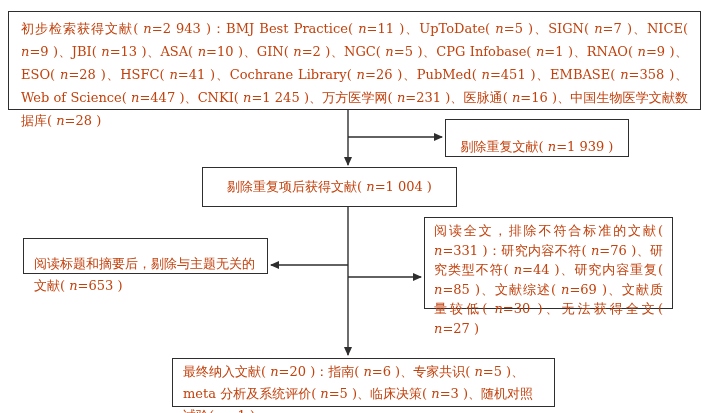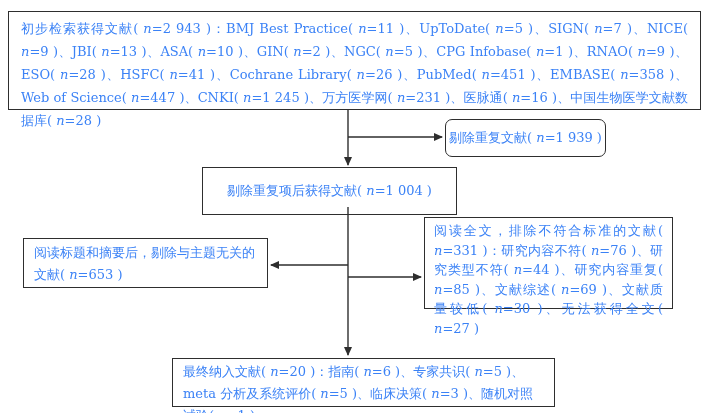--- a/index.html
+++ b/index.html
@@ -15,43 +15,42 @@
     font-family: "DejaVu Serif", "Liberation Serif", serif;
     color: #141414;
     overflow: hidden;
   }
   .box {
     position: absolute;
     box-sizing: border-box;
     border: 1.5px solid #2e2e2e;
     background: #ffffff;
     font-size: 13px;
-    color: #3b82f6;
+    color: #c2410c;
   }
   .box i { font-style: italic; font-family: "DejaVu Serif", "Liberation Serif", serif; }
   .box-initial {
     left: 8px; top: 11px; width: 693px; height: 99px;
     padding: 5px 12px 4px 12px;
     line-height: 23px;
     text-align: justify;
   }
   .box-dedup {
-    left: 445px; top: 119px; width: 161px; height: 38px;
-    display: flex; align-items: center; justify-content: center;
+    left: 445px; top: 119px; width: 184px; height: 38px;
+    display: flex; align-items: flex-end; justify-content: center;
     white-space: nowrap;
-    border-radius: 7px;
   }
   .box-after {
-    left: 202px; top: 167px; width: 255px; height: 48px;
+    left: 202px; top: 167px; width: 255px; height: 40px;
     display: flex; align-items: center; justify-content: center;
     white-space: nowrap;
   }
   .box-left-excl {
-    left: 23px; top: 238px; width: 245px; height: 50px;
-    padding: 3px 10px;
+    left: 23px; top: 238px; width: 245px; height: 36px;
+    padding: 14px 10px;
     line-height: 21.5px;
   }
   .box-right-excl {
     left: 424px; top: 217px; width: 249px; height: 92px;
     padding: 3px 9px;
     line-height: 19.5px;
     text-align: justify;
   }
   .box-final {
     left: 172px; top: 358px; width: 383px; height: 49px;

